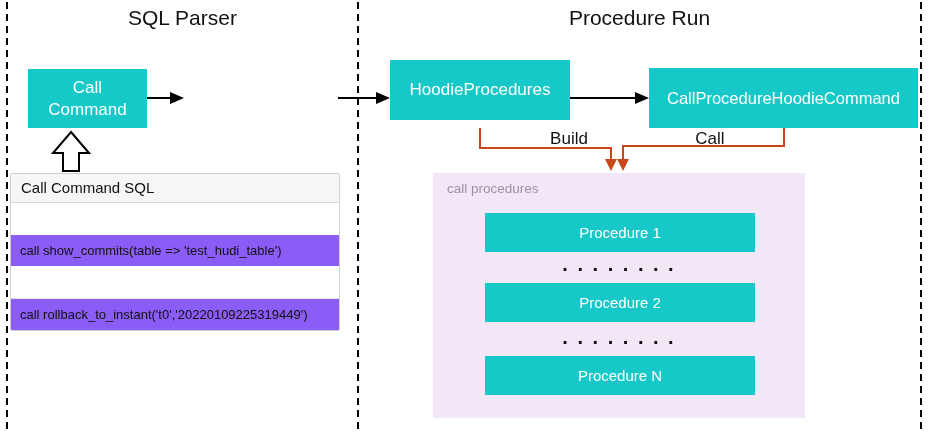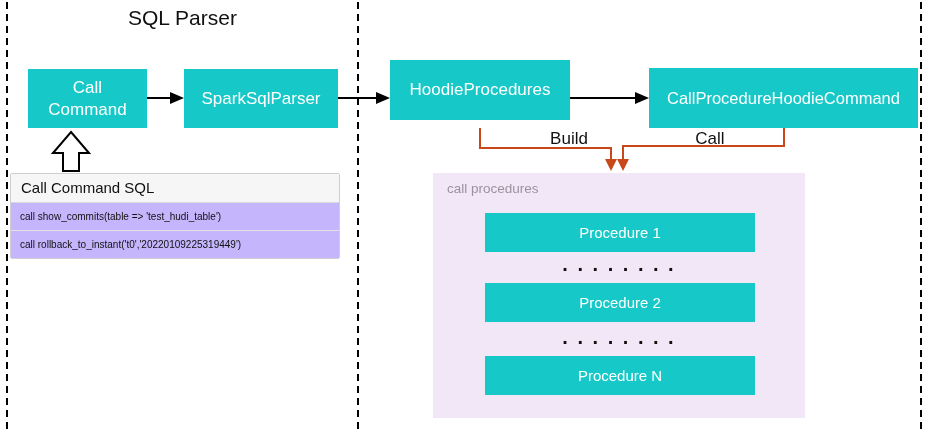--- a/index.html
+++ b/index.html
@@ -68,24 +68,25 @@
     box-shadow:0 0 0 0 transparent;
   }
   .sql-panel-header{
     background:#f6f6f6;
     border-bottom:1px solid #d9d9d9;
     font-size:15px;color:#111;
     padding:5px 10px 6px 10px;
     white-space:nowrap;
   }
   .sql-row{
-    font-size:10px;color:#111;
+    font-size:13px;color:#111;
     padding:8px 9px;
     white-space:nowrap;
-    background:#c4b5fd;
+    background:#8b5cf6;
+    margin-top:32px;
   }
   .sql-row + .sql-row{border-top:1px solid #e2e2e2;}
 
   .user-proc-panel{
     position:absolute;left:433px;top:173px;width:372px;height:245px;
     background:var(--panel_pink);
   }
   .user-proc-label{
     position:absolute;left:14px;top:8px;
     font-size:13.5px;color:var(--muted_gray);
@@ -141,23 +142,23 @@
       <polygon class="orange-head" points="611,171 605,159 617,159"></polygon>
     </g>
 
     <g>
       <path class="orange-edge" d="M784 128 V 146 H 623 V 161"></path>
       <polygon class="orange-head" points="623,171 617,159 629,159"></polygon>
     </g>
   </svg>
 
   <div class="section-title title-left">SQL Parser</div>
+  <div class="section-title title-right">Procedure Run</div>
 
   <div class="node node-call-command">Call Command</div>
-  <div class="node node-spark">SparkSqlParser</div>
   <div class="node node-hoodie">HoodieProcedures</div>
   <div class="node node-cphc">CallProcedureHoodieCommand</div>
 
   <div class="edge-label edge-label-build">Build</div>
   <div class="edge-label edge-label-call">Call</div>
 
   <div class="sql-panel">
     <div class="sql-panel-header">Call Command SQL</div>
     <div class="sql-row">call show_commits(table =&gt; 'test_hudi_table')</div>
     <div class="sql-row">call rollback_to_instant('t0','20220109225319449')</div>

